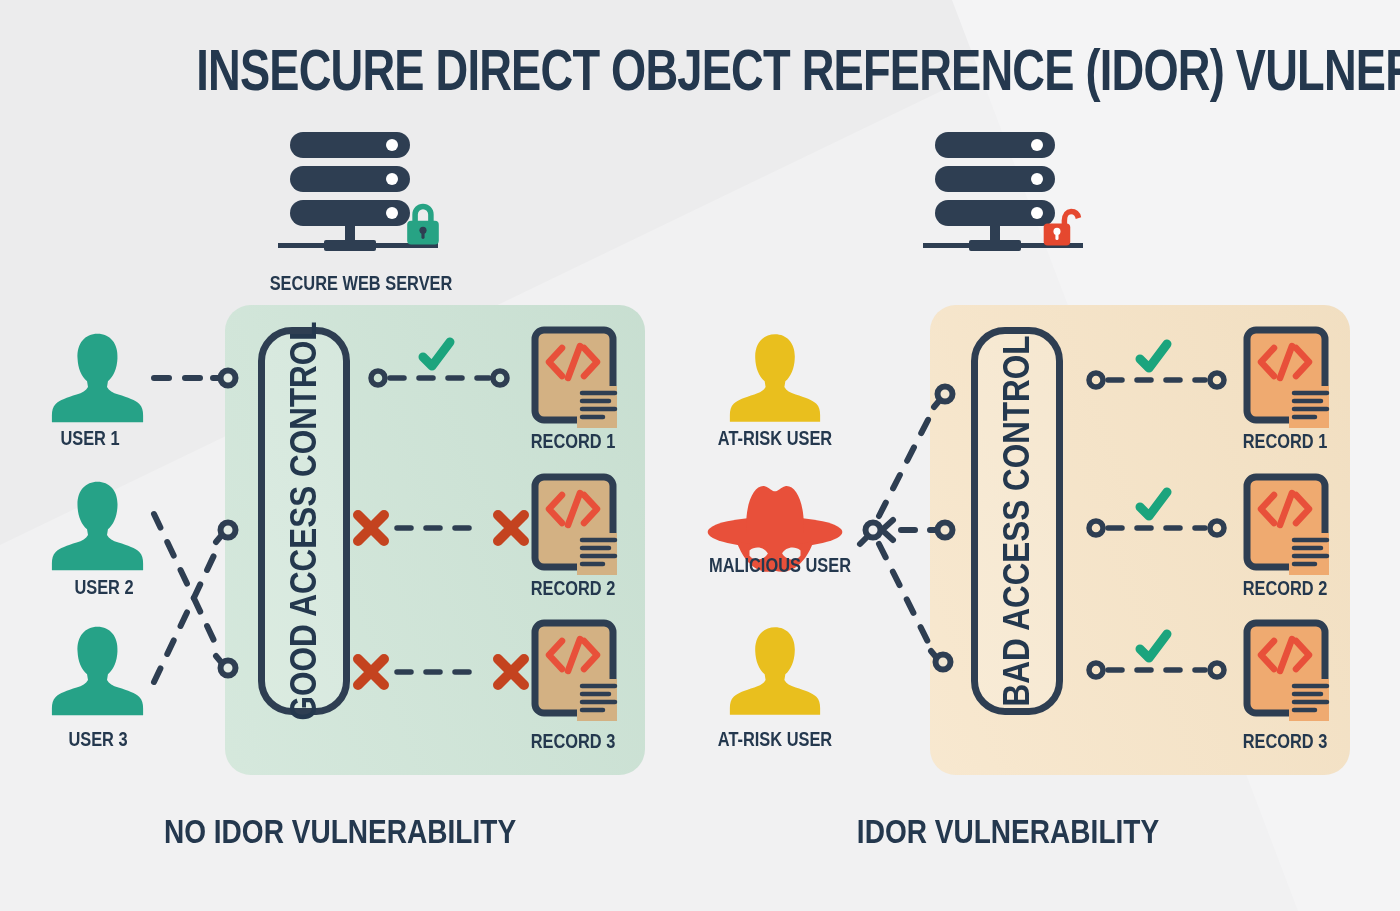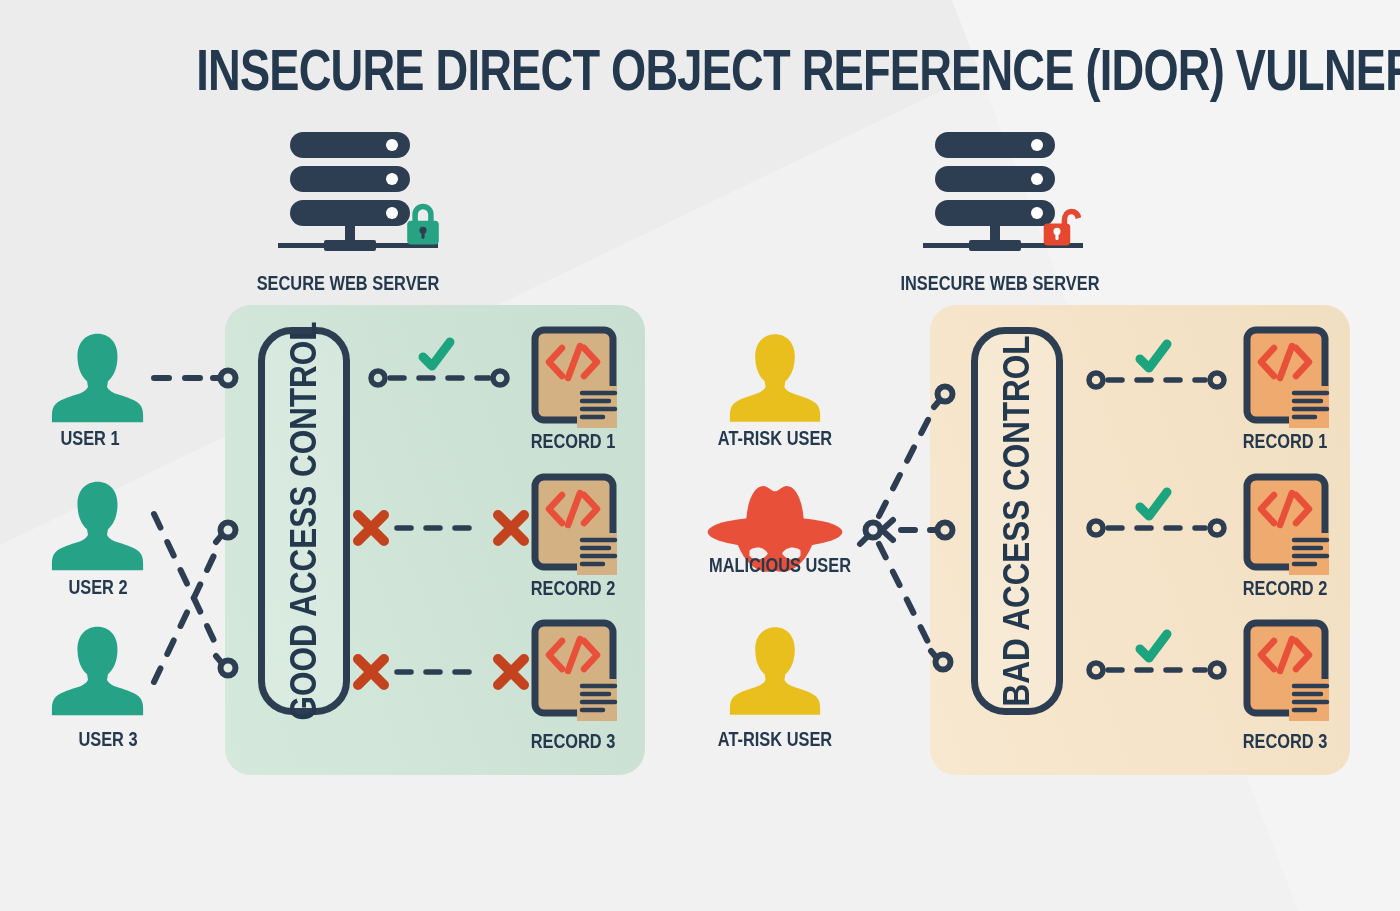--- a/index.html
+++ b/index.html
@@ -109,33 +109,30 @@
 
   <div class="panel panel-left"></div>
   <div class="panel panel-right"></div>
 
   <svg class="icon abs" style="left:278px;top:132px" width="160" height="128">
       <use href="#sym-server"></use>
     </svg>
   <svg class="icon abs" style="left:404px;top:197px" width="38" height="49">
       <use href="#sym-lock-closed"></use>
     </svg>
-  <div class="lbl" style="left:348px;top:271px">
+  <div class="lbl" style="left:361px;top:271px">
     <span class="cond">SECURE WEB SERVER</span>
   </div>
 
   <svg class="icon abs" style="left:923px;top:132px" width="160" height="128">
       <use href="#sym-server"></use>
     </svg>
   <svg class="icon abs" style="left:1042px;top:197px" width="44" height="50">
       <use href="#sym-lock-open"></use>
     </svg>
-  <div class="lbl" style="left:1000px;top:271px">
-    <span class="cond">INSECURE WEB SERVER</span>
-  </div>
 
   <div class="acbox acbox-left">
     <span class="vlabel">GOOD ACCESS CONTROL</span>
   </div>
   <div class="acbox acbox-right">
     <span class="vlabel">BAD ACCESS CONTROL</span>
   </div>
 
   <svg class="overlay" width="1400" height="911">
     <g stroke="#2e3e52" fill="none" stroke-linecap="round">
@@ -197,27 +194,27 @@
 
   <svg class="icon abs teal" style="left:50px;top:330px" width="95" height="95">
       <use href="#sym-person"></use>
     </svg>
   <div class="lbl" style="left:90px;top:426px">
     <span class="cond">USER 1</span></div>
 
   <svg class="icon abs teal" style="left:50px;top:478px" width="95" height="95">
       <use href="#sym-person"></use>
     </svg>
-  <div class="lbl" style="left:98px;top:575px">
+  <div class="lbl" style="left:104px;top:575px">
     <span class="cond">USER 2</span></div>
 
   <svg class="icon abs teal" style="left:50px;top:623px" width="95" height="95">
       <use href="#sym-person"></use>
     </svg>
-  <div class="lbl" style="left:108px;top:727px">
+  <div class="lbl" style="left:98px;top:727px">
     <span class="cond">USER 3</span></div>
 
   <svg class="icon abs yellow" style="left:728px;top:330px" width="94" height="95">
       <use href="#sym-person"></use>
     </svg>
   <div class="lbl" style="left:775px;top:426px">
     <span class="cond">AT-RISK USER</span></div>
 
   <svg class="icon abs" style="left:703px;top:476px" width="144" height="102">
       <use href="#sym-spy"></use>
@@ -260,13 +257,17 @@
     </svg>
   <div class="lbl" style="left:1285px;top:576px">
     <span class="cond">RECORD 2</span></div>
 
   <svg class="icon abs rec-right" style="left:1243px;top:619px" width="90" height="104">
       <use href="#sym-record"></use>
     </svg>
   <div class="lbl" style="left:1285px;top:729px">
     <span class="cond">RECORD 3</span></div>
 
+  <div class="lbl caption" style="left:340px;top:813px">
+    <span class="cond">NO IDOR VULNERABILITY</span></div>
+  <div class="lbl caption" style="left:1008px;top:813px">
+    <span class="cond">IDOR VULNERABILITY</span></div>
 </div>
 
 </body></html>

